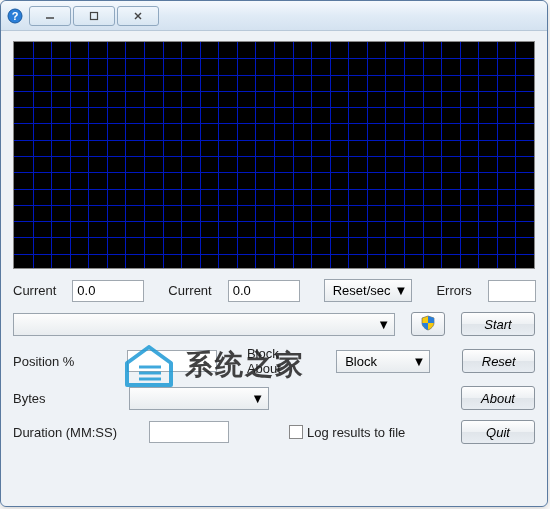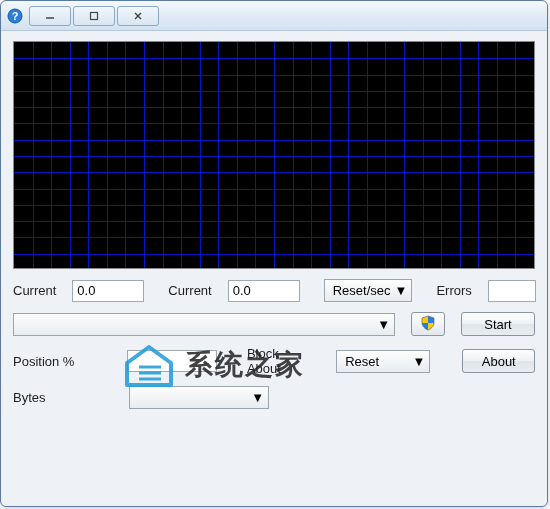--- a/index.html
+++ b/index.html
@@ -21,21 +21,21 @@
 .grid-h,.grid-v{position:absolute;background:#0018c0;}
 .grid-h{left:0;right:0;height:1px;}
 .grid-v{top:0;bottom:0;width:1px;}
 
 .row { display:flex; align-items:center; margin-top:10px; gap:16px; }
 .lbl { font-size:13px; color:#222; }
 .field { background:#fff; border:1px solid #a0a8b0; height:22px; padding:2px 4px; font-size:13px; }
 .dropdown { display:inline-flex; align-items:center; background:linear-gradient(to bottom,#fdfdfd,#e8ecef); border:1px solid #9aa4ae; height:23px; padding:0 4px 0 8px; font-size:13px; cursor:pointer; }
 .dd-caret { margin-left:4px; }
 
-.btn { width:74px; height:24px; border:1px solid #8a949e; border-radius:3px; background:linear-gradient(to bottom,#fefefe 0%,#eef1f4 48%,#e0e5ea 52%,#e8edf2 100%); font-size:13px; cursor:pointer; display:flex; align-items:center; justify-content:center; }
+.btn { width:74px; height:24px; border:1px solid #8a949e; border-radius:3px; background:linear-gradient(to bottom,#fefefe 0%,#eef1f4 48%,#e0e5ea 52%,#e8edf2 100%); font-size:13px; cursor:pointer; display:flex; align-items:center; justify-content:center;font-style:italic; }
 
 .shield-btn{ width:34px; height:24px; border:1px solid #8a949e; border-radius:3px; background:linear-gradient(to bottom,#fefefe,#e4e9ee); display:flex; align-items:center; justify-content:center; cursor:pointer;}
 
 .wm { position:absolute; left:120px; top:310px; opacity:0.85; pointer-events:none; display:flex; align-items:center; gap:8px;}
 .wm-logo{width:56px;height:48px;}
 .wm-text{display:flex;flex-direction:column;}
 .wm-cn{font-size:28px;font-weight:bold;color:#222;letter-spacing:2px;}
 .wm-en{font-size:11px;color:#5a5a5a;letter-spacing:1.2px;}
 
 .chk{width:14px;height:14px;border:1px solid #888;background:#fff;display:inline-block;vertical-align:middle;margin-right:4px;}
@@ -147,38 +147,53 @@
       <div class="btn">
           <span>Start</span>
         </div>
     </div>
 
     <div class="row">
       <span class="lbl" style="width:100px">Position %</span>
       <input class="field" style="width: 90px;" value="">
       <span class="lbl" style="margin-left:14px">Block About</span>
       <div class="dropdown" style="width:96px;margin-left:6px">
-        <span style="flex:1">Reset</span>
+        <span style="flex:1">Block</span>
         <span class="dd-caret">▼</span>
       </div>
       <div style="flex:1"></div>
       <div class="btn">
-          <span>About</span>
+          <span>Reset</span>
         </div>
     </div>
 
     <div class="row">
       <span class="lbl" style="width:100px">Bytes</span>
       <div class="dropdown" style="width:140px">
         <span style="flex:1"></span>
         <span class="dd-caret">▼</span>
       </div>
       <div style="flex:1"></div>
-    </div>
-
+      <div class="btn">
+          <span>About</span>
+        </div>
+    </div>
+
+    <div class="row">
+      <span class="lbl" style="width:120px">Duration (MM:SS)</span>
+      <input class="field" style="width: 80px;" value="">
+      <label style="margin-left:44px;display:flex;align-items:center;cursor:pointer">
+        <span class="chk"></span>
+        <span class="lbl">Log results to file</span>
+      </label>
+      <div style="flex:1"></div>
+      <div class="btn">
+          <span>Quit</span>
+        </div>
+    </div>
 
     <div class="wm">
       <svg class="wm-logo" viewBox="0 0 56 48">
         <path d="M6 22 L28 6 L50 22 L50 44 L6 44 Z" fill="none" stroke="#1e9ad6" stroke-width="4" stroke-linejoin="round"></path>
         <line x1="18" y1="26" x2="40" y2="26" stroke="#1e9ad6" stroke-width="3"></line>
         <line x1="18" y1="32" x2="40" y2="32" stroke="#1e9ad6" stroke-width="3"></line>
         <line x1="18" y1="38" x2="40" y2="38" stroke="#1e9ad6" stroke-width="3"></line>
       </svg>
       <div class="wm-text">
         <span class="wm-cn">系统之家</span>

